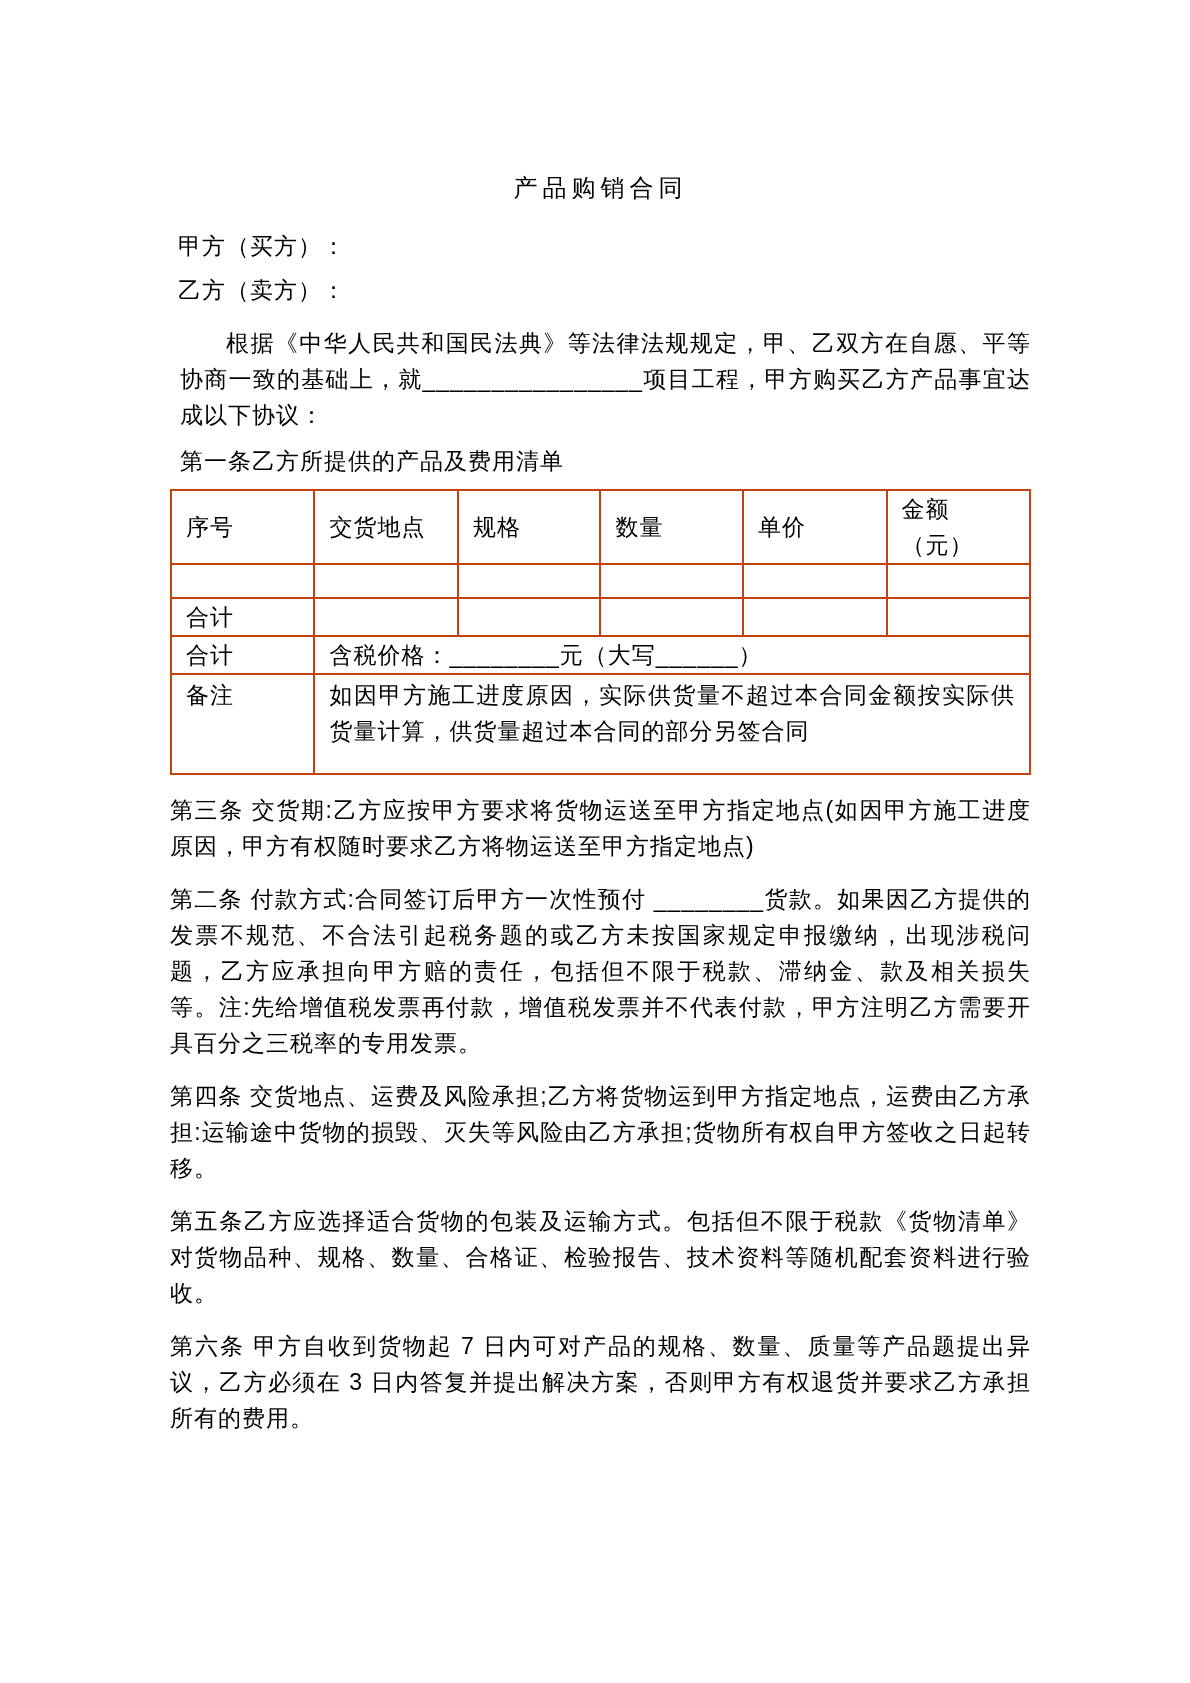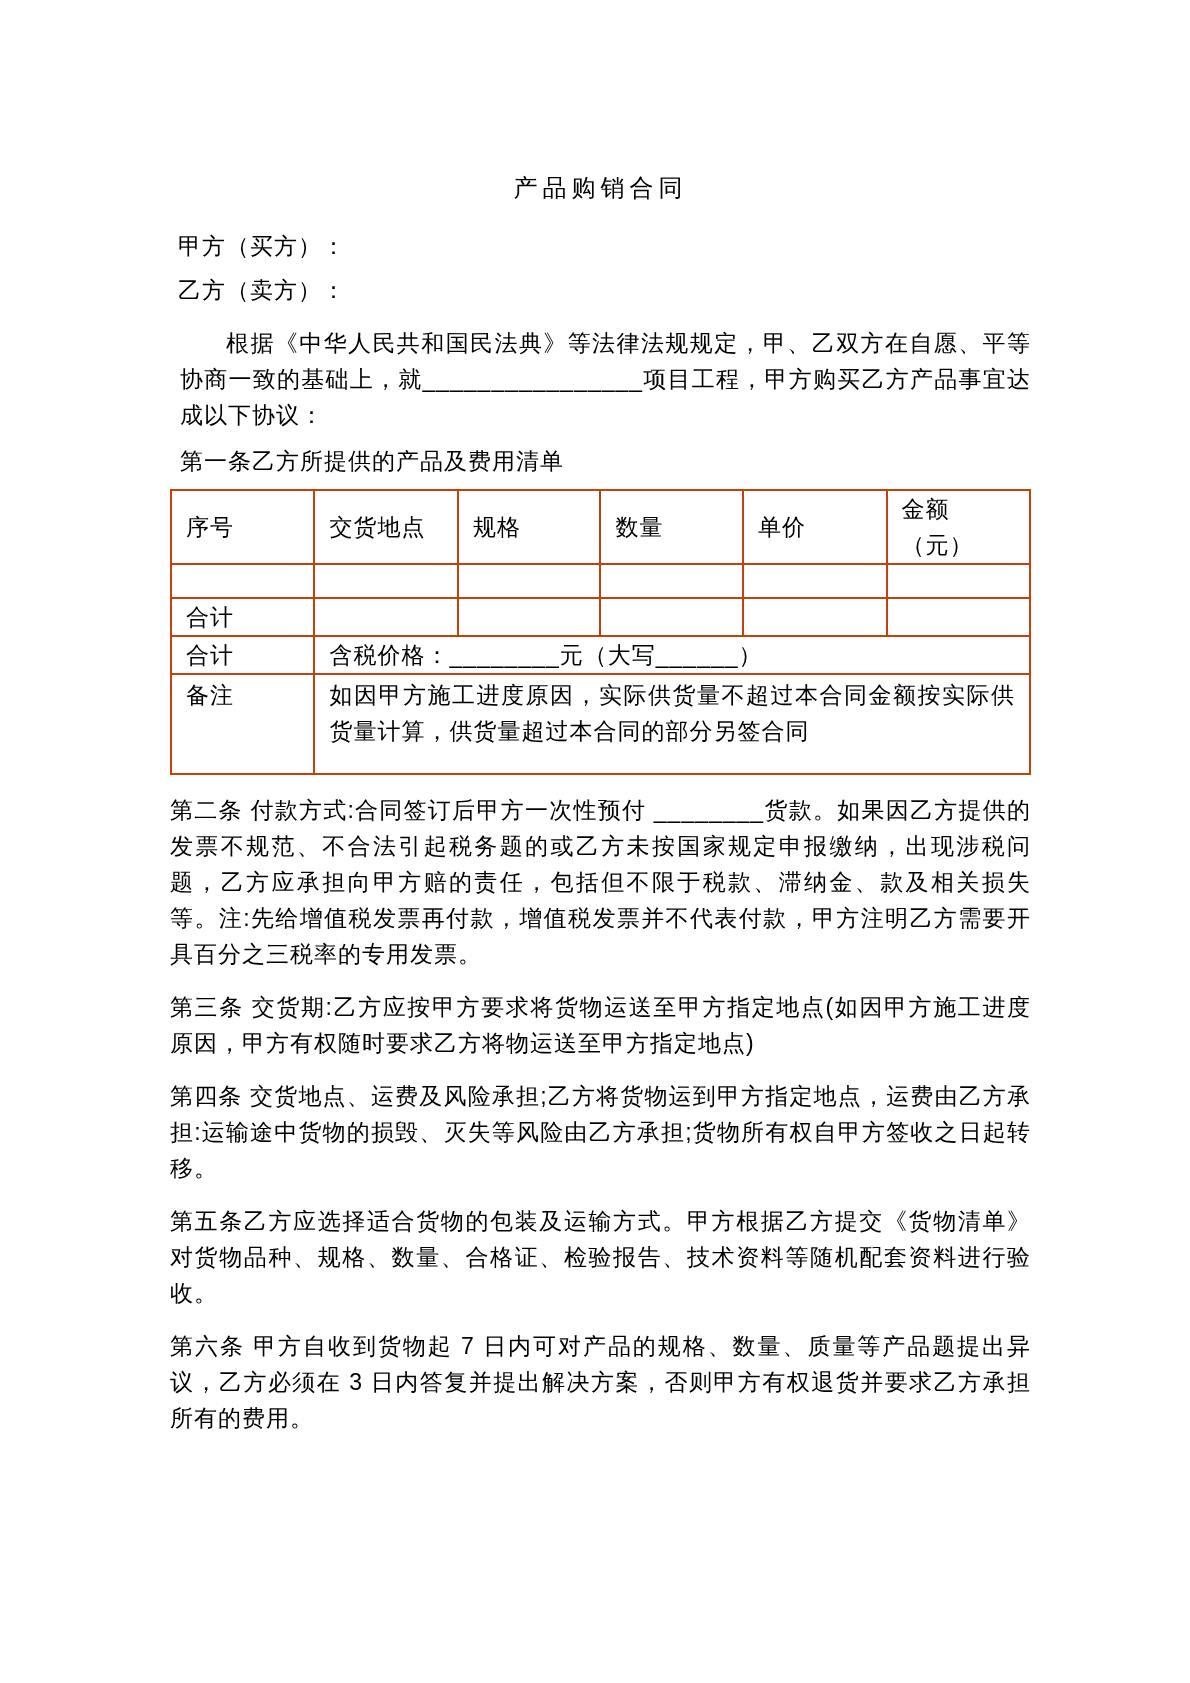--- a/index.html
+++ b/index.html
@@ -115,19 +115,19 @@
         <td>合计</td>
         <td colspan="5">含税价格：________元（大写______）</td>
       </tr>
       <tr>
         <td class="remark-label">备注</td>
         <td colspan="5" class="remark-cell">如因甲方施工进度原因，实际供货量不超过本合同金额按实际供货量计算，供货量超过本合同的部分另签合同</td>
       </tr>
     </tbody>
   </table>
 
+  <p class="clause">第三条 交货期:乙方应按甲方要求将货物运送至甲方指定地点(如因甲方施工进度原因，甲方有权随时要求乙方将物运送至甲方指定地点)</p>
   <p class="clause">第二条 付款方式:合同签订后甲方一次性预付 ________货款。如果因乙方提供的发票不规范、不合法引起税务题的或乙方未按国家规定申报缴纳，出现涉税问题，乙方应承担向甲方赔的责任，包括但不限于税款、滞纳金、款及相关损失等。注:先给增值税发票再付款，增值税发票并不代表付款，甲方注明乙方需要开具百分之三税率的专用发票。</p>
-  <p class="clause">第三条 交货期:乙方应按甲方要求将货物运送至甲方指定地点(如因甲方施工进度原因，甲方有权随时要求乙方将物运送至甲方指定地点)</p>
   <p class="clause">第四条 交货地点、运费及风险承担;乙方将货物运到甲方指定地点，运费由乙方承担:运输途中货物的损毁、灭失等风险由乙方承担;货物所有权自甲方签收之日起转移。</p>
-  <p class="clause">第五条乙方应选择适合货物的包装及运输方式。甲方根据乙方提交《货物清单》对货物品种、规格、数量、合格证、检验报告、技术资料等随机配套资料进行验收。</p>
+  <p class="clause">第五条乙方应选择适合货物的包装及运输方式。包括但不限于税款《货物清单》对货物品种、规格、数量、合格证、检验报告、技术资料等随机配套资料进行验收。</p>
   <p class="clause">第六条 甲方自收到货物起 7 日内可对产品的规格、数量、质量等产品题提出异议，乙方必须在 3 日内答复并提出解决方案，否则甲方有权退货并要求乙方承担所有的费用。</p>
 
 </div>
 
 </body></html>

